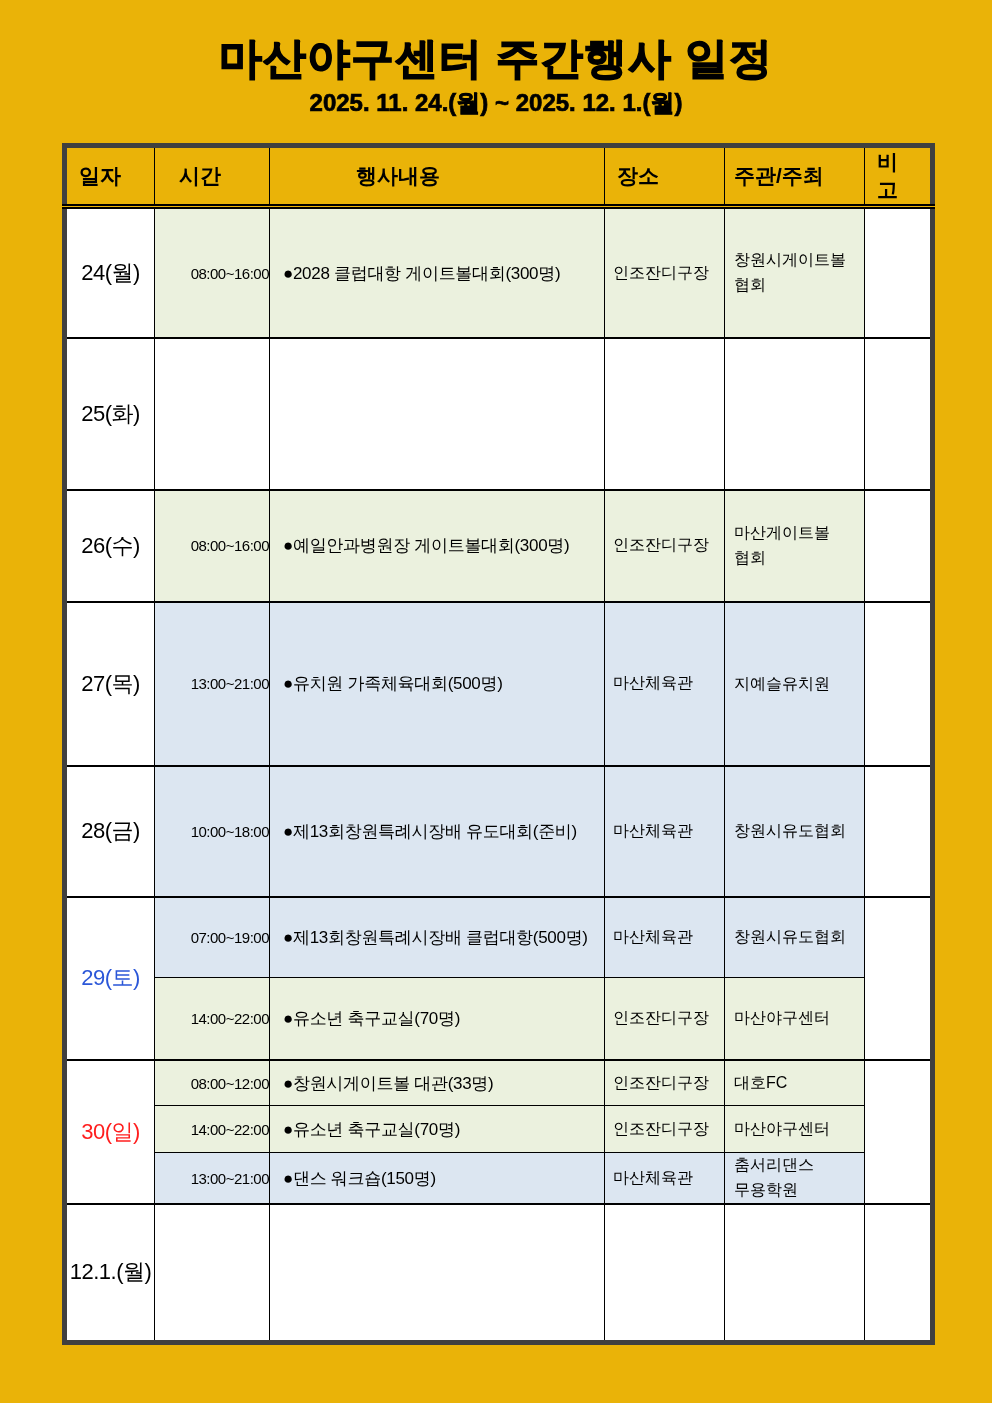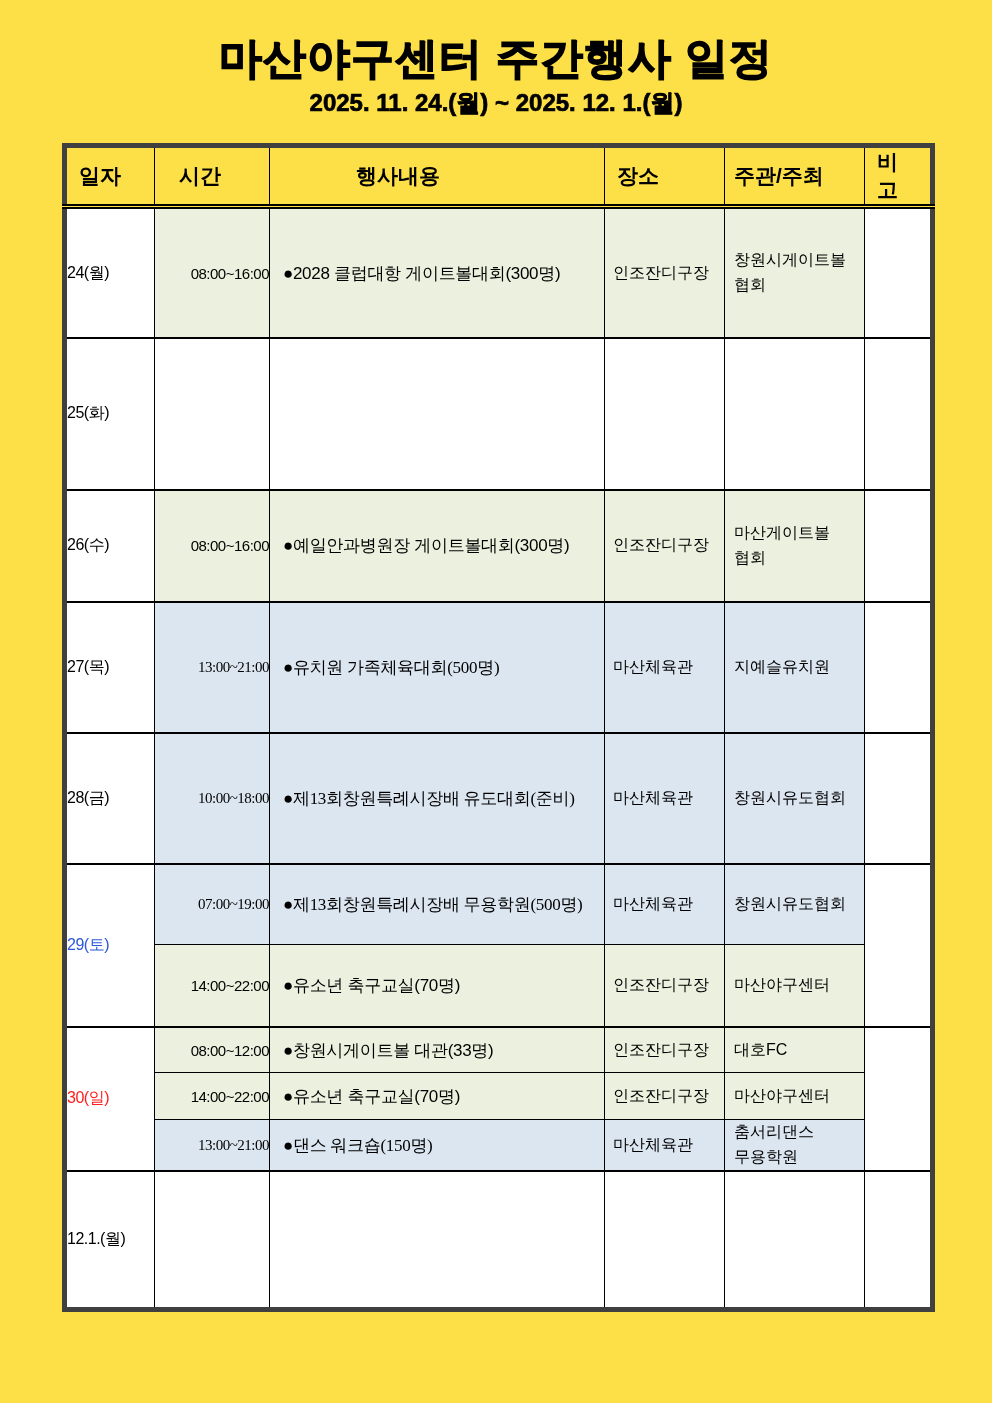--- a/index.html
+++ b/index.html
@@ -1,20 +1,20 @@
 <!DOCTYPE html>
 <html><head>
 <meta charset="utf-8">
 <style>
   html,body { margin:0; padding:0; background:#ffffff; }
   .page {
     position: relative;
     width: 992px;
     height: 1403px;
-    background: #fde047;
+    background: #eab308;
     font-family: "Liberation Sans", sans-serif;
     color: #000;
     overflow: hidden;
   }
   .titleblock { text-align:center; padding-top:34px; }
   .title {
     font-size: 43px;
     font-weight: 900;
     letter-spacing: 1px;
     -webkit-text-stroke: 1.4px #000;
@@ -60,31 +60,32 @@
   tr.sub-row > td { border-top: 1px dotted #000; }
 
   .dist { text-align: justify; text-align-last: justify; }
   th .dist { margin: 0 12px; }
   th.th-time .dist { margin: 0 24px; }
   th.th-event .dist { margin: 0 86px; }
   th.th-org .dist { margin: 0 9px; }
 
   td.col-date {
     background:#fff;
-    font-size: 16px;
+    text-align:center;
+    font-size: 22px;
     letter-spacing: -0.5px;
   }
   td.col-time { text-align:right; font-size:15px; letter-spacing:-0.5px; }
   td.col-event { text-align:left; font-size:17px; padding-left:13px; letter-spacing:-0.3px; }
   td.col-place .dist { margin: 6px 8px; font-size:16px; }
   td.col-org .dist { margin: 0 9px; font-size:16px; line-height:1.55; }
   td.col-note { background:#fff; }
 
   .cell-green { background:#EBF1DE; }
-  .cell-blue  { background:#DCE6F1;font-family:Liberation Serif, serif; }
+  .cell-blue  { background:#DCE6F1; }
   .cell-white { background:#ffffff; }
 </style>
 </head>
 <body>
 
 <div class="page">
 
   <div class="titleblock">
     <div class="title">마산야구센터 주간행사 일정</div>
     <div class="subtitle">2025. 11. 24.(월) ~ 2025. 12. 1.(월)</div>
@@ -153,21 +154,21 @@
             <div class="dist">인조잔디구장</div>
           </td>
           <td class="col-org cell-green">
             <div>
               <div class="dist">마산게이트볼</div>
               <div class="dist">협회</div>
             </div>
           </td>
           <td class="col-note" rowspan="1"></td>
         </tr>
-        <tr class="section-start" style="height: 131px;">
+        <tr class="section-start" style="height: 164px;">
           <td class="col-date" rowspan="1">27(목)</td>
           <td class="col-time cell-blue">13:00~21:00</td>
           <td class="col-event cell-blue">●유치원 가족체육대회(500명)</td>
           <td class="col-place cell-blue">
             <div class="dist">마산체육관</div>
           </td>
           <td class="col-org cell-blue">
             <div>
               <div class="dist">지예슬유치원</div>
             </div>
@@ -184,21 +185,21 @@
           <td class="col-org cell-blue">
             <div>
               <div class="dist">창원시유도협회</div>
             </div>
           </td>
           <td class="col-note" rowspan="1"></td>
         </tr>
         <tr class="section-start" style="height: 81px;">
           <td class="col-date" rowspan="2" style="color: rgb(43, 87, 216);">29(토)</td>
           <td class="col-time cell-blue">07:00~19:00</td>
-          <td class="col-event cell-blue">●제13회창원특례시장배 무용학원(500명)</td>
+          <td class="col-event cell-blue">●제13회창원특례시장배 클럽대항(500명)</td>
           <td class="col-place cell-blue">
             <div class="dist">마산체육관</div>
           </td>
           <td class="col-org cell-blue">
             <div>
               <div class="dist">창원시유도협회</div>
             </div>
           </td>
           <td class="col-note" rowspan="2"></td>
         </tr>

